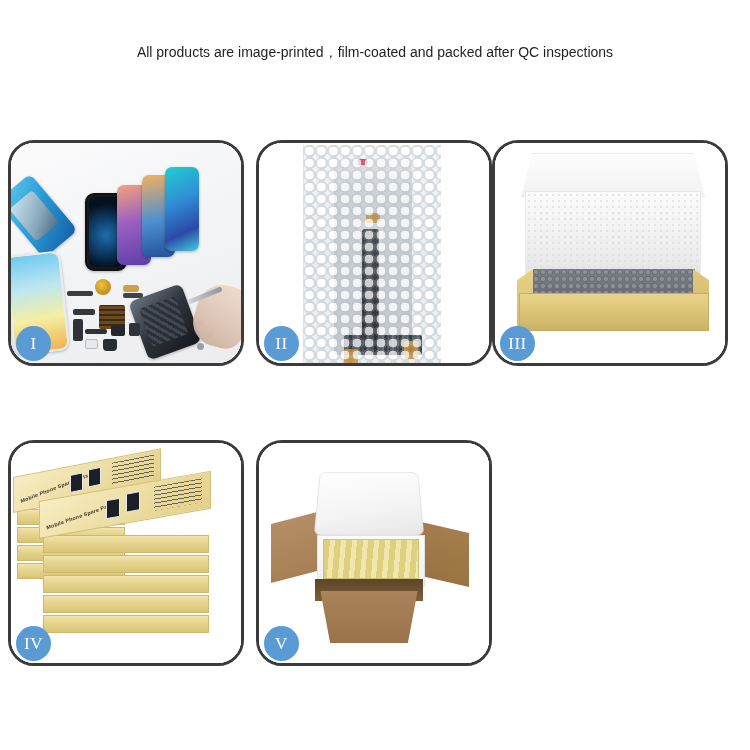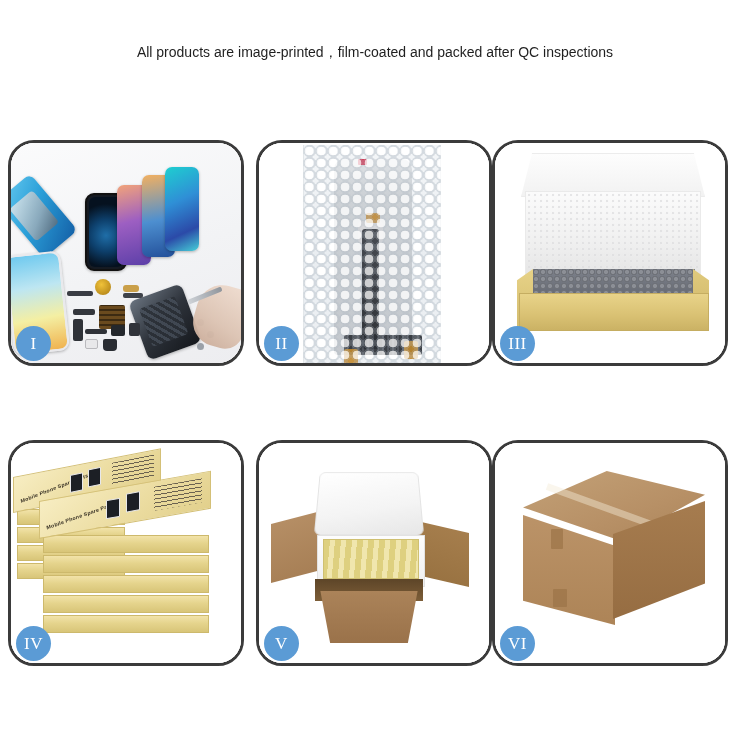--- a/index.html
+++ b/index.html
@@ -481,29 +481,15 @@
           <div class="styroLid"></div>
           <div class="styroBody"></div>
           <div class="innerYellow"></div>
           <div class="cartonInner"></div>
           <div class="cartonFront"></div>
         </div>
       </div>
       <div class="badge" style="background: rgb(91, 155, 213); color: rgb(255, 255, 255);">V</div>
     </div>
 
-    <div class="panel panel-r1 panel-c2" style="border-color: rgb(59, 59, 59);">
-      <div class="panel-clip">
-        <div class="scene">
-          <div class="p6bg"></div>
-          <div class="bxTop"></div>
-          <div class="bxSeam"></div>
-          <div class="bxFrontL"></div>
-          <div class="bxFrontR"></div>
-          <div class="bxTape" style="left:56px; top:86px; width:12px; height:20px;"></div>
-          <div class="bxTape" style="left:58px; top:146px; width:14px; height:18px;"></div>
-        </div>
-      </div>
-      <div class="badge" style="background: rgb(91, 155, 213); color: rgb(255, 255, 255);">VI</div>
-    </div>
 
   </div>
 </div>
 
 </body></html>

